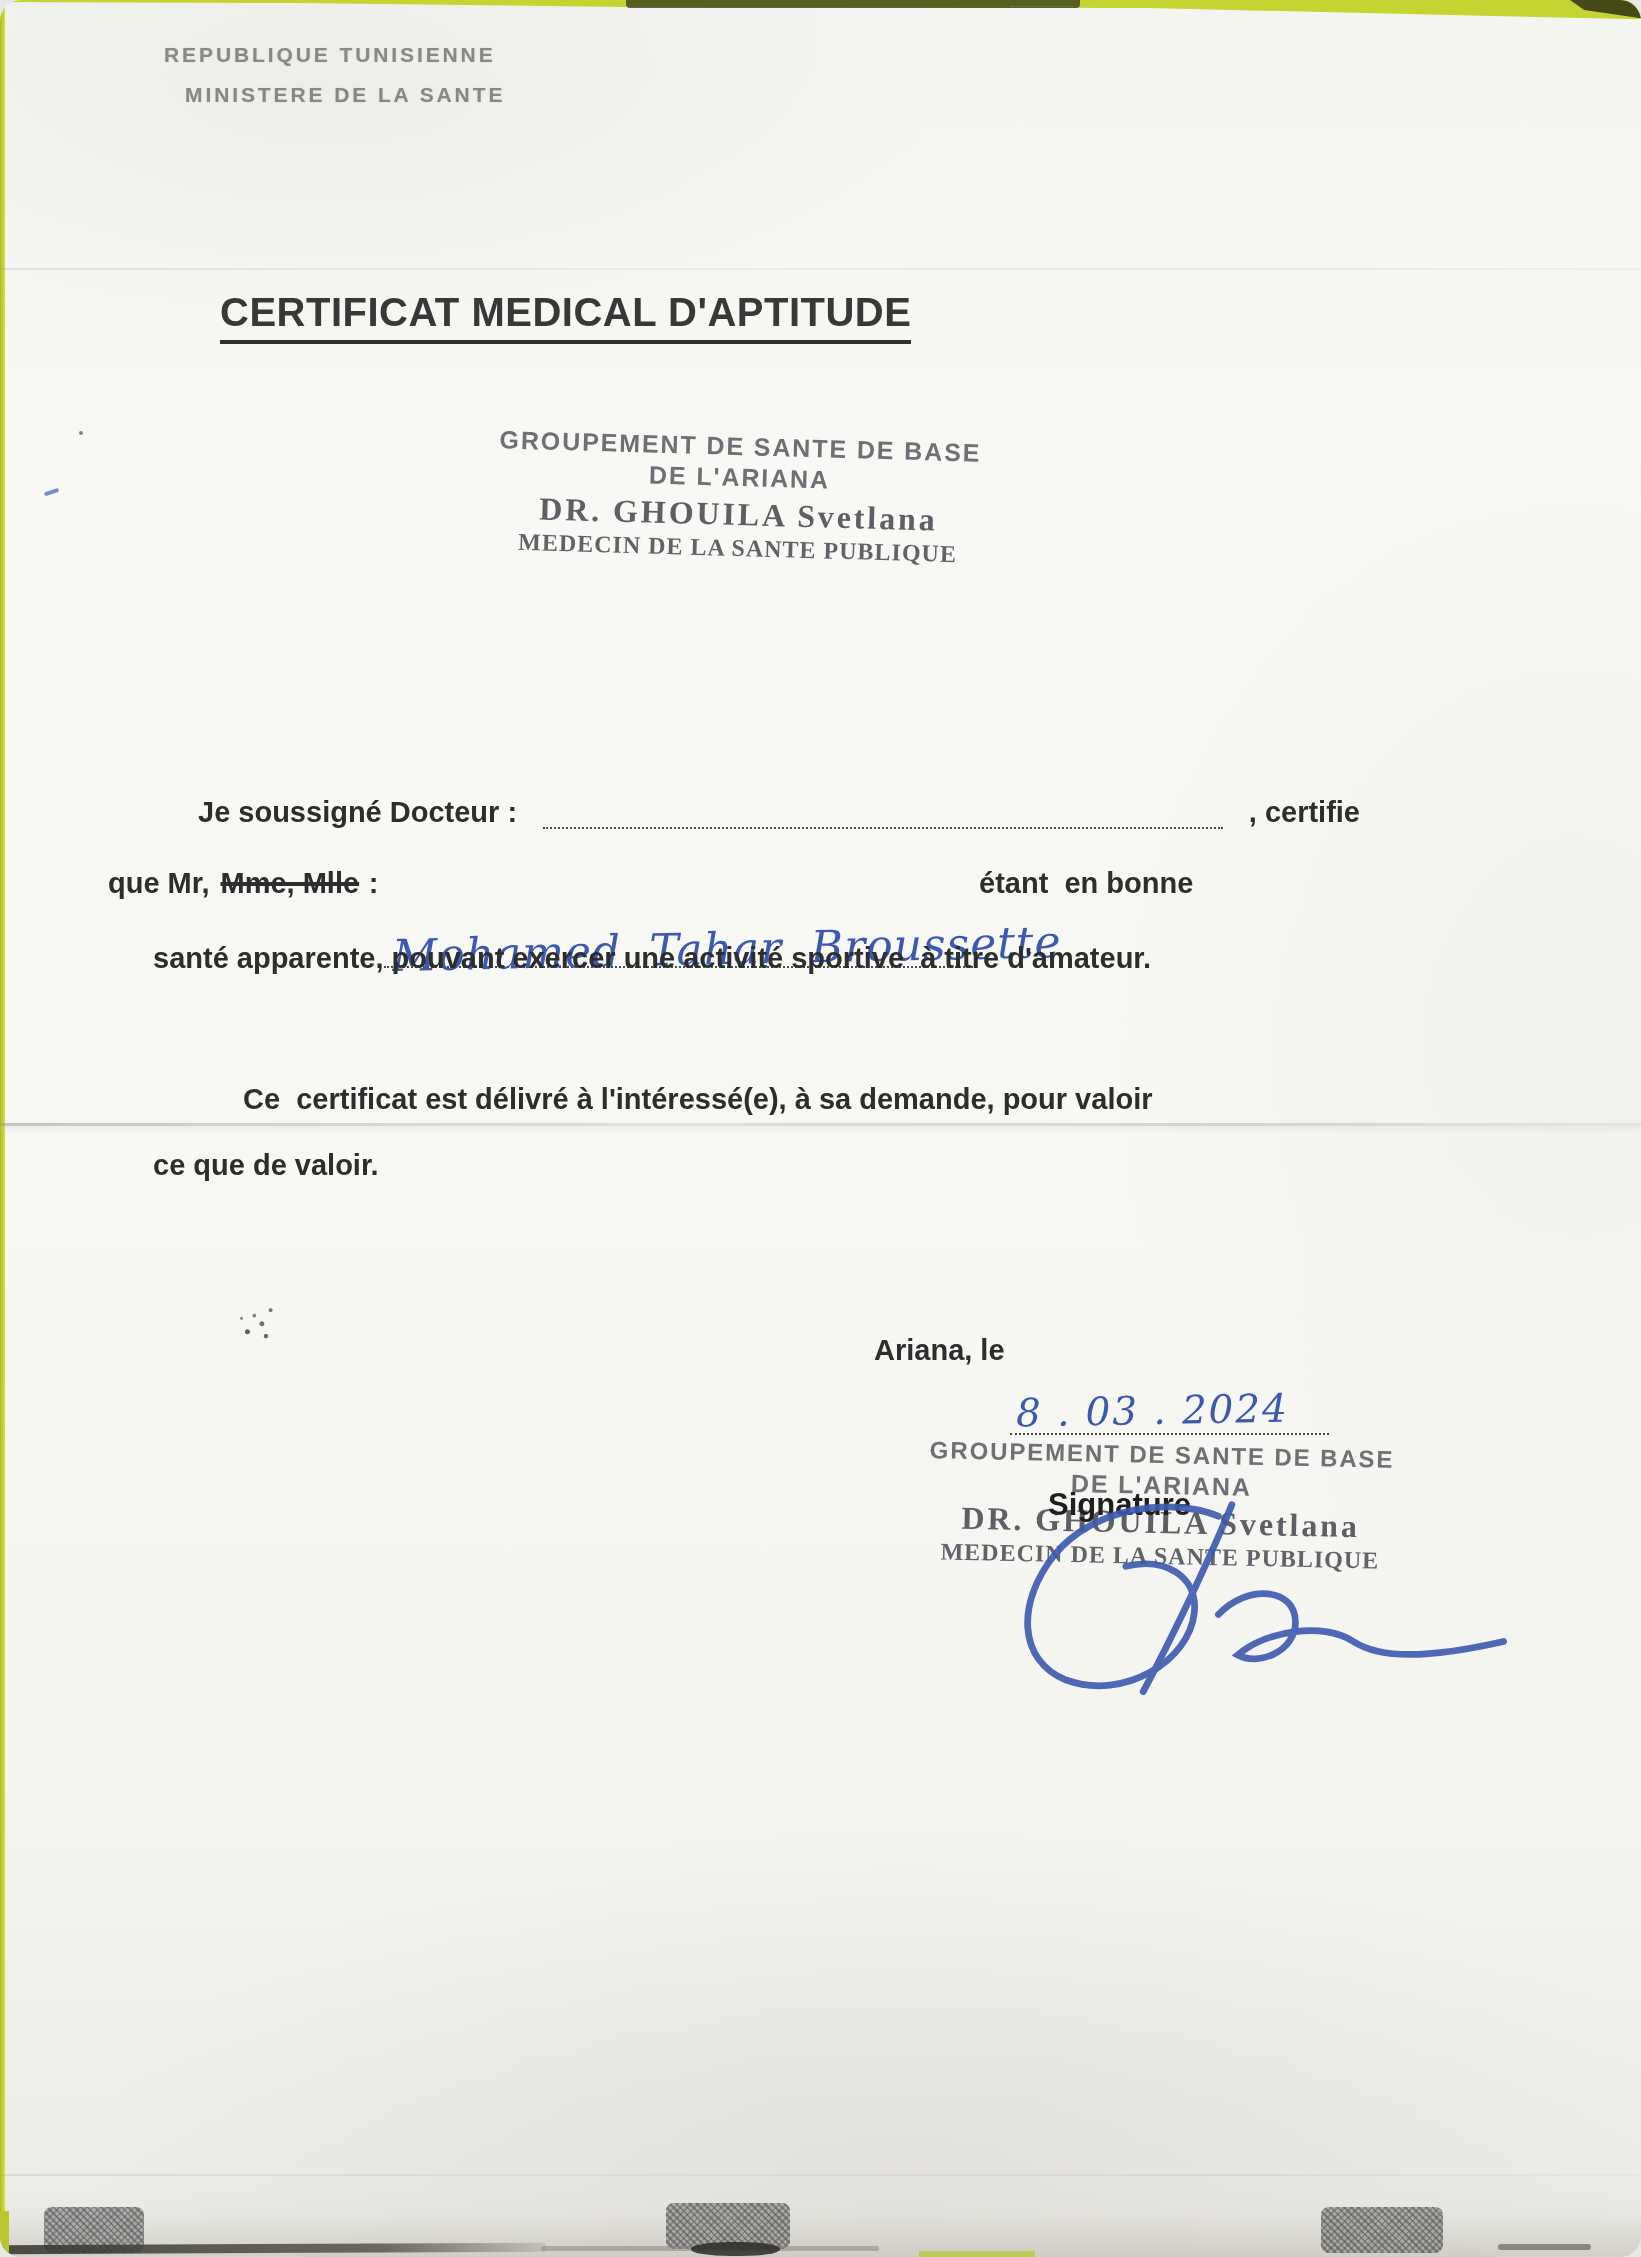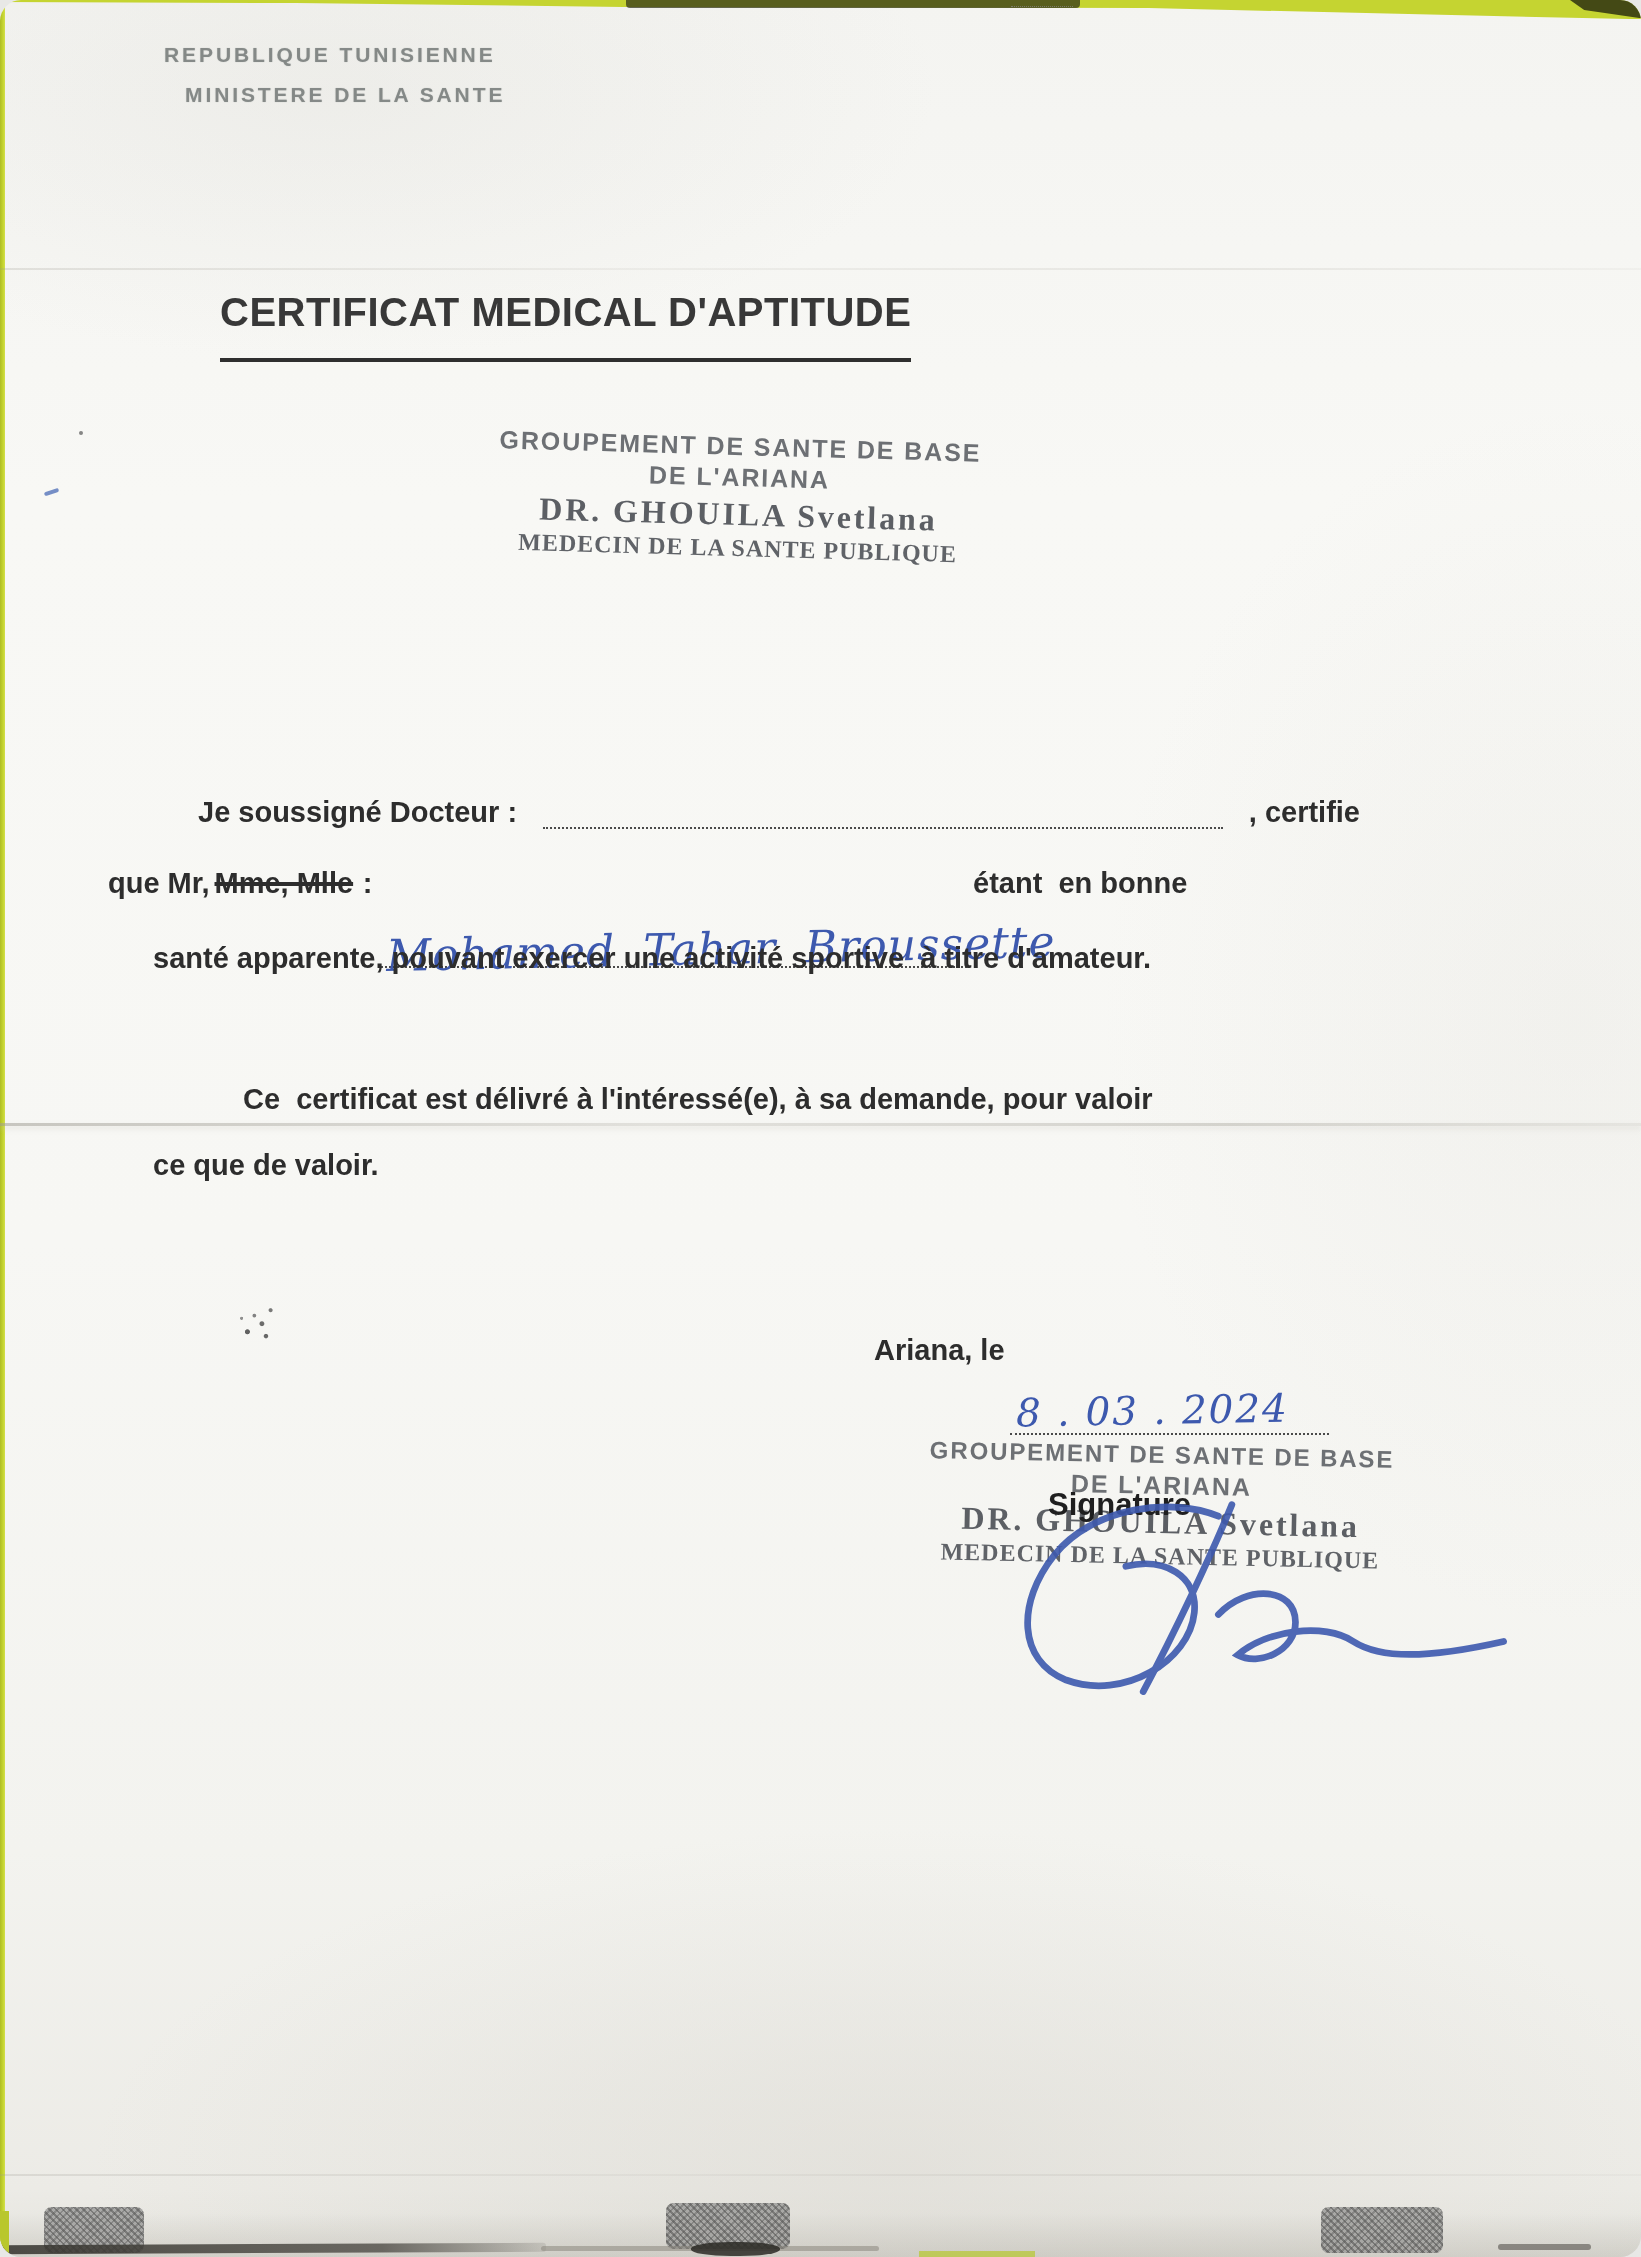--- a/index.html
+++ b/index.html
@@ -28,37 +28,37 @@
     box-shadow:0 2.9px 5.8px rgba(200,198,190,.35);}
   .crease.faint{opacity:.45;height:1.9px;box-shadow:none;}
   
   .stamped{position:absolute;font-weight:600;color:rgba(112,118,116,.72);
     letter-spacing:2.9px;white-space:nowrap;text-shadow:0 0 1px rgba(112,118,116,.45);}
   .hdr1{left:164px;top:43px;font-size:21px;}
   .hdr2{left:185px;top:83px;font-size:21px;}
   .hdr3{left:41px;top:116px;font-size:22px;letter-spacing:1.9px;}
   
   .title{position:absolute;left:220px;top:290px;font-size:40px;font-weight:800;
-    letter-spacing:0.5px;color:#383838;border-bottom:4.8px solid #2f2f2f;padding-bottom:23px;white-space:nowrap;}
+    letter-spacing:0.5px;color:#383838;border-bottom:4.8px solid #2f2f2f;padding-bottom:5px;white-space:nowrap;}
   
   .stampblock{position:absolute;width:502px;text-align:center;color:#62656a;transform:rotate(1.6deg);}
   .stampblock .s-org1{font-size:25px;letter-spacing:1.9px;font-weight:600;opacity:.92;white-space:nowrap;}
   .stampblock .s-org2{font-size:25px;letter-spacing:1.9px;font-weight:600;opacity:.92;margin-top:1.9px;}
   .stampblock .s-doc{font-family:"Liberation Serif",serif;font-weight:700;font-size:32px;
     letter-spacing:2.9px;margin-top:3.9px;color:#5c5f64;white-space:nowrap;}
   .stampblock .s-role{font-family:"Liberation Serif",serif;font-weight:700;font-size:24px;
     letter-spacing:1px;margin-top:1.9px;color:#606368;white-space:nowrap;}
   .stamp-mid{left:488px;top:432px;}
   .stamp-sig{left:910px;top:1441px;transform:rotate(1.2deg);}
   .stamp-sig .s-org1{font-size:24px;}
   
   .bodyline{position:absolute;font-size:29px;font-weight:700;color:#2d2d2d;
     display:flex;align-items:baseline;white-space:pre;}
   .dotted-fill{border-bottom:2.9px dotted #4a4a4a;align-self:stretch;position:relative;margin:0 5.8px;}
-  .struck{text-decoration:line-through;text-decoration-thickness:3.9px;margin-left:5px;}
+  .struck{text-decoration:line-through;text-decoration-thickness:3.9px;margin-left:11px;}
   .colon{margin-left:9.7px;}
   .l-intro{left:198px;top:796px;width:1162px;gap:20px;}
   .l-intro .dotted-fill{flex:1;}
   .l-subject{left:108px;top:867px;width:1410px;}
   .l-subject .dotted-fill{width:589px;}
   .hand{font-family:"DejaVu Serif",serif;font-style:italic;color:#3d59ae;font-weight:500;}
   .hand-name{position:absolute;left:7.7px;bottom:-7.7px;font-size:44px;letter-spacing:1px;
     word-spacing:13.5px;white-space:nowrap;transform:rotate(-1.2deg);}
   .l-plain{position:absolute;font-size:29px;font-weight:700;color:#2d2d2d;white-space:pre;margin-left:45px;}
   .l3{left:108px;top:942px;}

